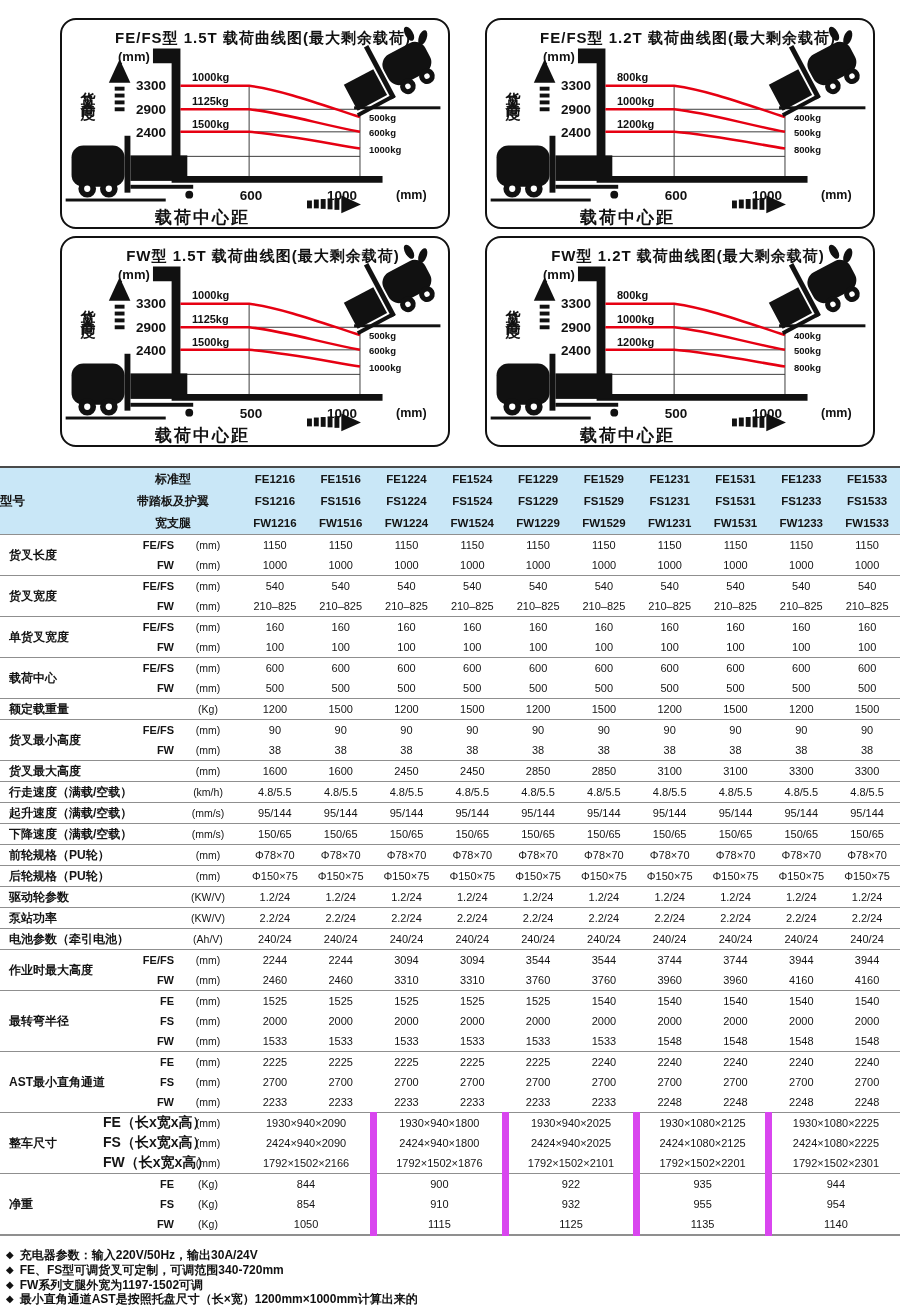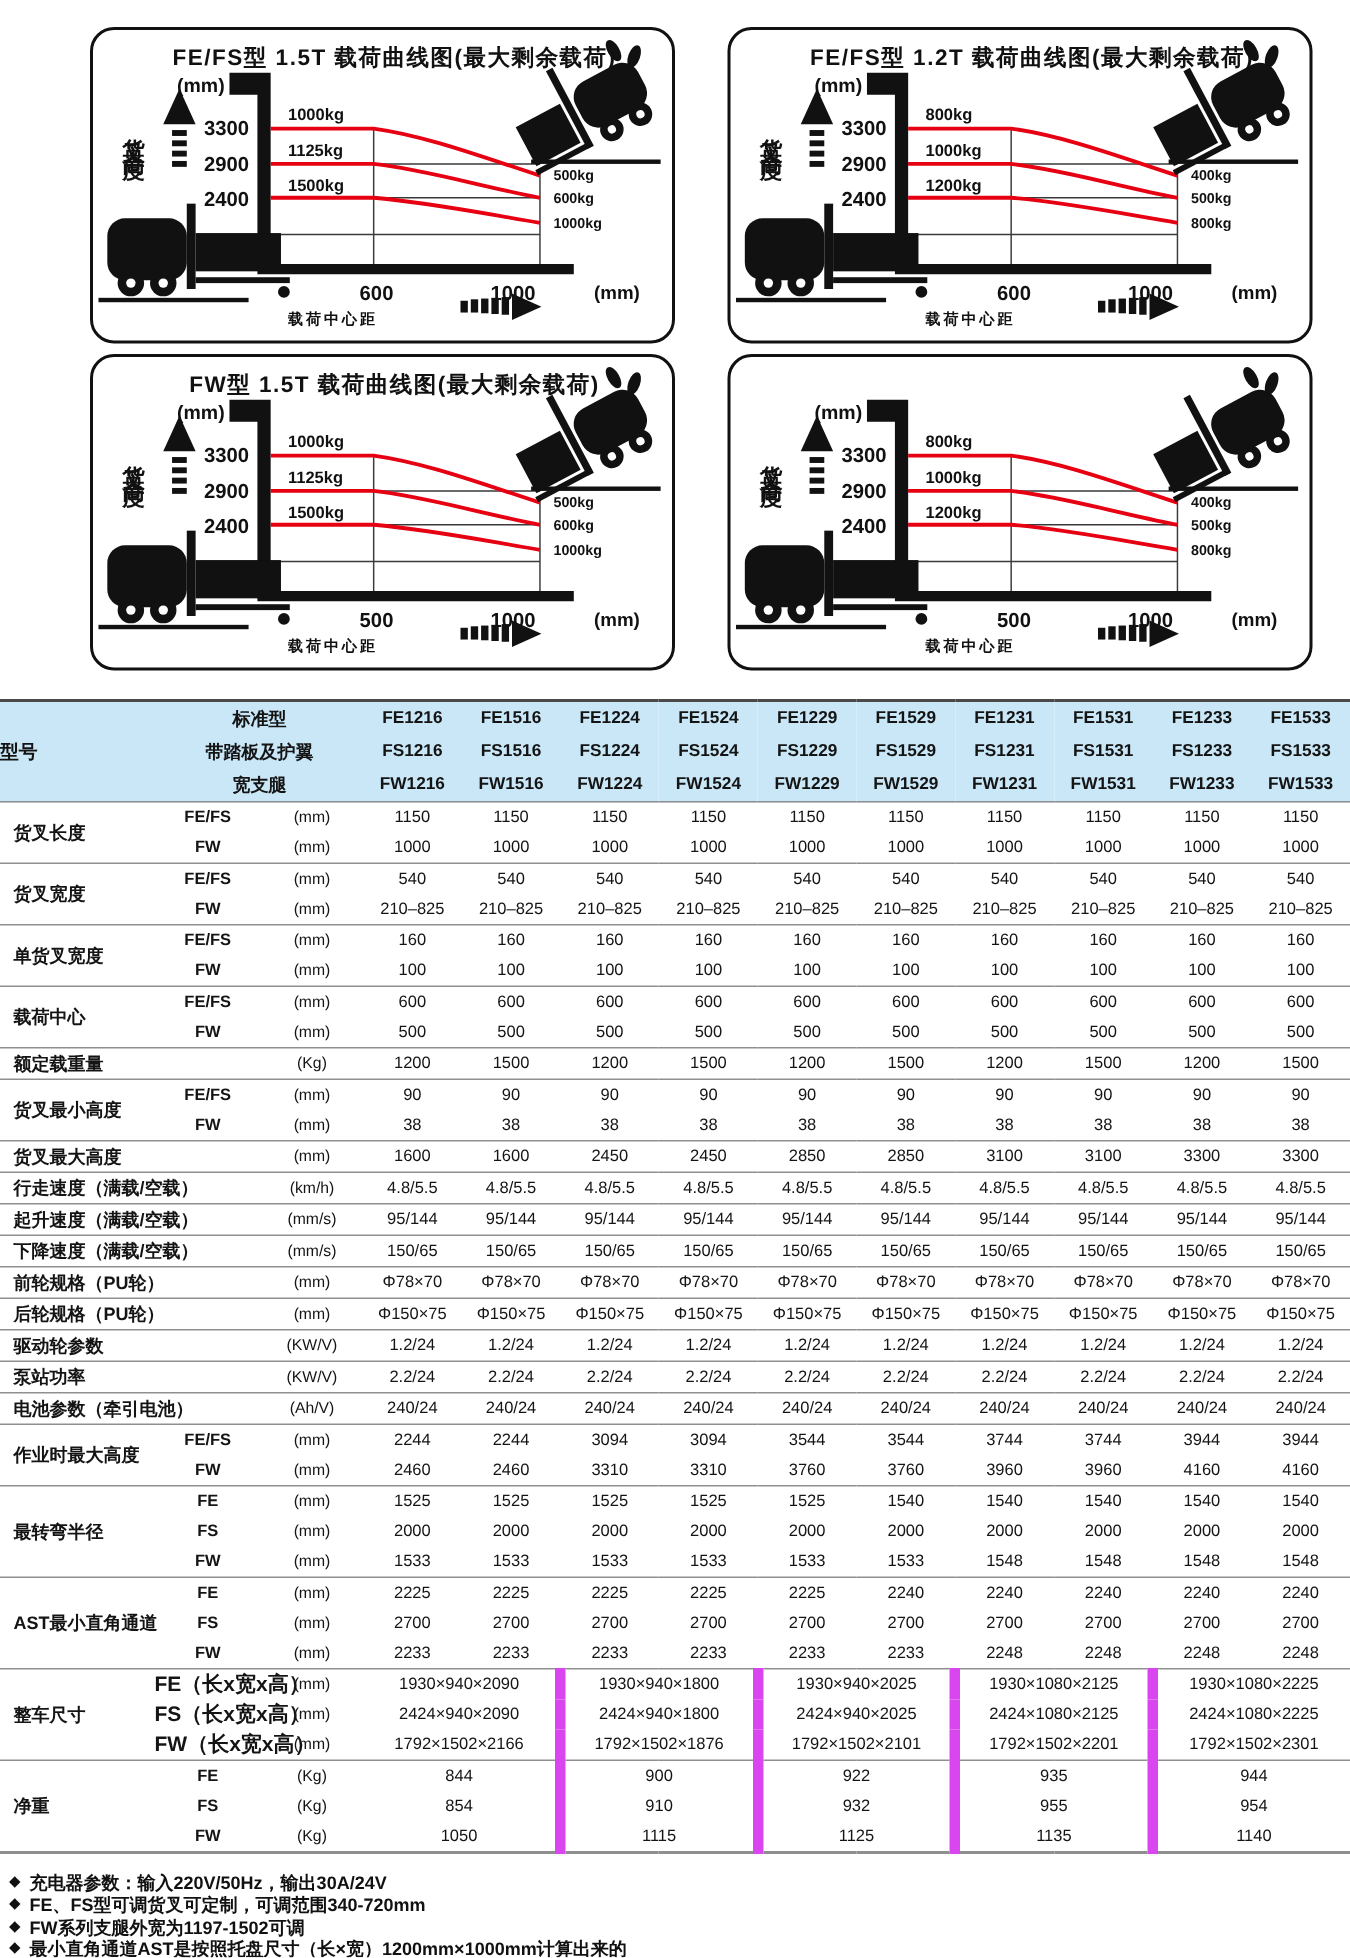--- a/index.html
+++ b/index.html
@@ -17,34 +17,34 @@
   .c-yunit{left:56px;top:29px;font-size:13px;font-weight:bold;}
   .c-ytick{left:50px;width:54px;text-align:right;font-size:13.5px;font-weight:bold;}
   .t0{top:58px}.t1{top:82px}.t2{top:105px}
   .c-ll{left:130px;font-size:11px;font-weight:bold;}
   .l0{top:51px}.l1{top:75px}.l2{top:98px}
   .c-rl{left:307px;font-size:9.5px;font-weight:bold;}
   .r0{top:92px}.r1{top:107px}.r2{top:124px}
   .c-xtick{width:46px;text-align:center;font-size:13.5px;font-weight:bold;top:168px;}
   .x0{left:166px}.x1{left:257px}
   .c-xunit{left:334px;top:168px;font-size:12.5px;font-weight:bold;}
-  .c-xlabel{left:93px;width:134px;top:186px;text-align:center;font-size:10px;font-weight:bold;letter-spacing:2px;}
+  .c-xlabel{left:93px;width:134px;top:186px;font-size:17px;font-weight:bold;letter-spacing:2px;}
   .curve{stroke:#e60012;stroke-width:2.6;fill:none;}
 
   
   #spec-table{width:900px;border-collapse:collapse;table-layout:fixed;margin-top:14px;
     border-top:2.5px solid #4a4a4a;border-bottom:2px solid #8f8f8f;}
   thead tr{background:#c9e7f7;}
   th,td{padding:0;font-size:11px;height:20px;text-align:center;color:#141414;font-weight:normal;white-space:nowrap;overflow:visible;}
   th{height:22px;}
   .lbl-c{font-size:12.5px;font-weight:bold;text-align:left;}
   .hsub{text-align:center;padding-left:8px;font-size:12px;font-weight:bold;margin-top:47px;}
   .hmod{font-size:11.5px;font-weight:bold;}
   .lbl{text-align:left;padding-left:9px;font-size:12px;font-weight:bold;margin-left:14px;}
-  .sub{text-align:center;padding-left:7px;font-size:11px;font-weight:bold;}
+  .sub{text-align:right;padding-left:7px;font-size:11px;font-weight:bold;}
   .sub.small{font-size:14px;}
   .unit{font-size:10.5px;}
   tr.gs td{border-top:1px solid #8f8f8f;}
   td.mb{border-left:7px solid #d946ef;}
 
   
   .footnotes{margin:12px 0 0 6px;}
   .fn{font-size:12px;font-weight:bold;color:#111;line-height:14.8px;display:flex;gap:6px;align-items:flex-start;}
   .fn .dm{font-size:10px;line-height:14.8px;}
 </style>
@@ -297,20 +297,21 @@
           <rect x="333" y="34" width="48" height="34" rx="12"></rect>
           <circle cx="347" cy="72" r="8"></circle>
               <circle cx="369" cy="72" r="8"></circle>
           <circle cx="347" cy="72" r="2.8" fill="#fff"></circle>
               <circle cx="369" cy="72" r="2.8" fill="#fff"></circle>
         </g>
         <ellipse cx="352" cy="14" rx="4" ry="8" transform="rotate(-30 352 14)"></ellipse>
         <ellipse cx="366" cy="18" rx="4" ry="8" transform="rotate(20 366 18)"></ellipse>
       </g>
     </svg>
+    <div class="c-title">FW型 1.2T 载荷曲线图(最大剩余载荷)</div>
     <div class="c-ylabel">货叉高度</div>
     <div class="c-yunit">(mm)</div>
     <div class="c-ytick t0">3300</div>
     <div class="c-ytick t1">2900</div>
     <div class="c-ytick t2">2400</div>
     <div class="c-ll l0">800kg</div>
     <div class="c-ll l1">1000kg</div>
     <div class="c-ll l2">1200kg</div>
     <div class="c-rl r0">400kg</div>
     <div class="c-rl r1">500kg</div>

